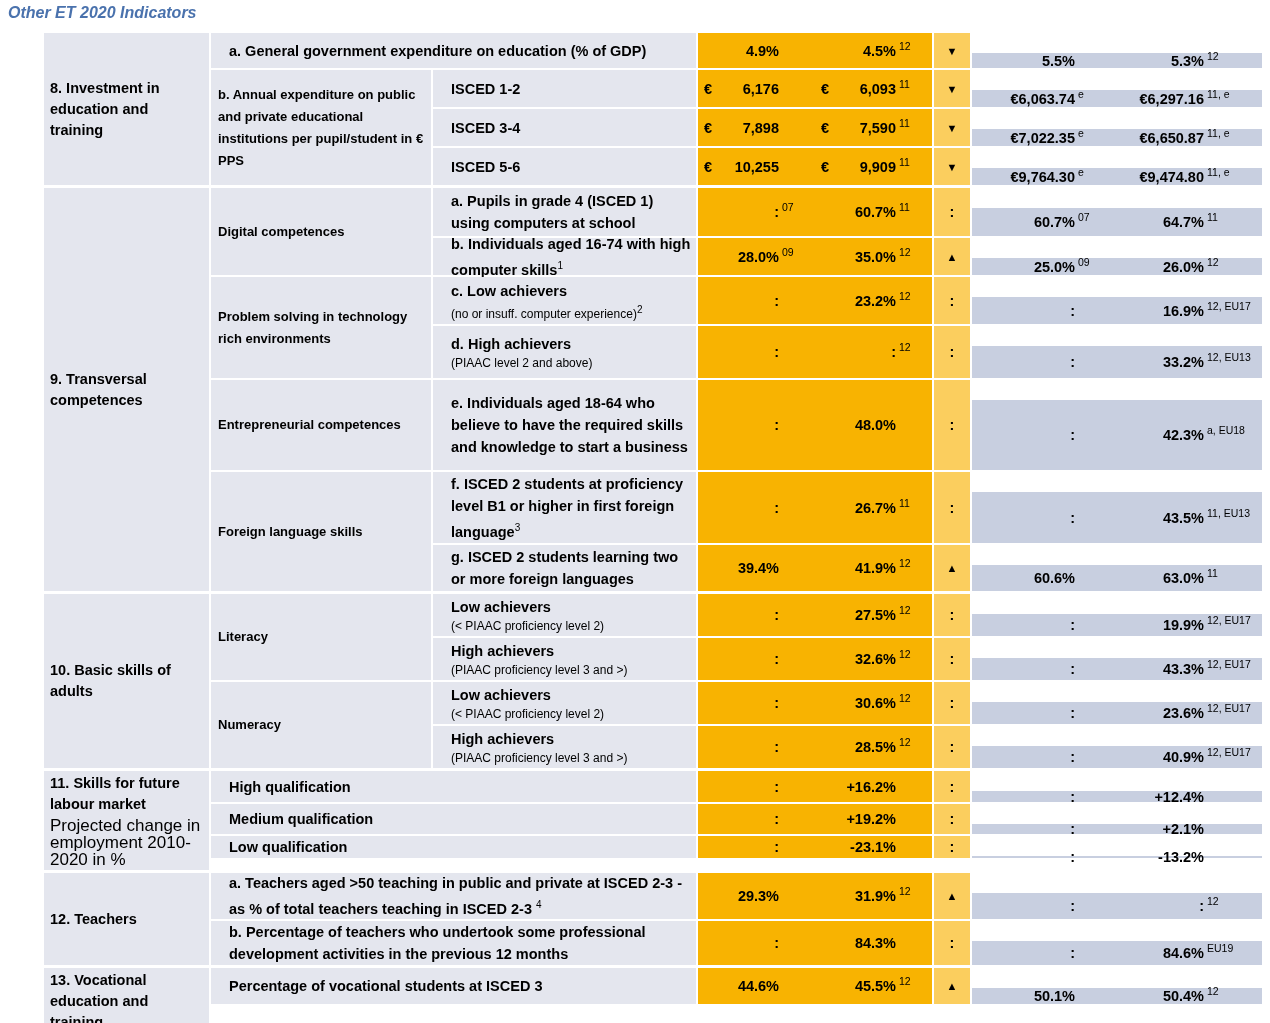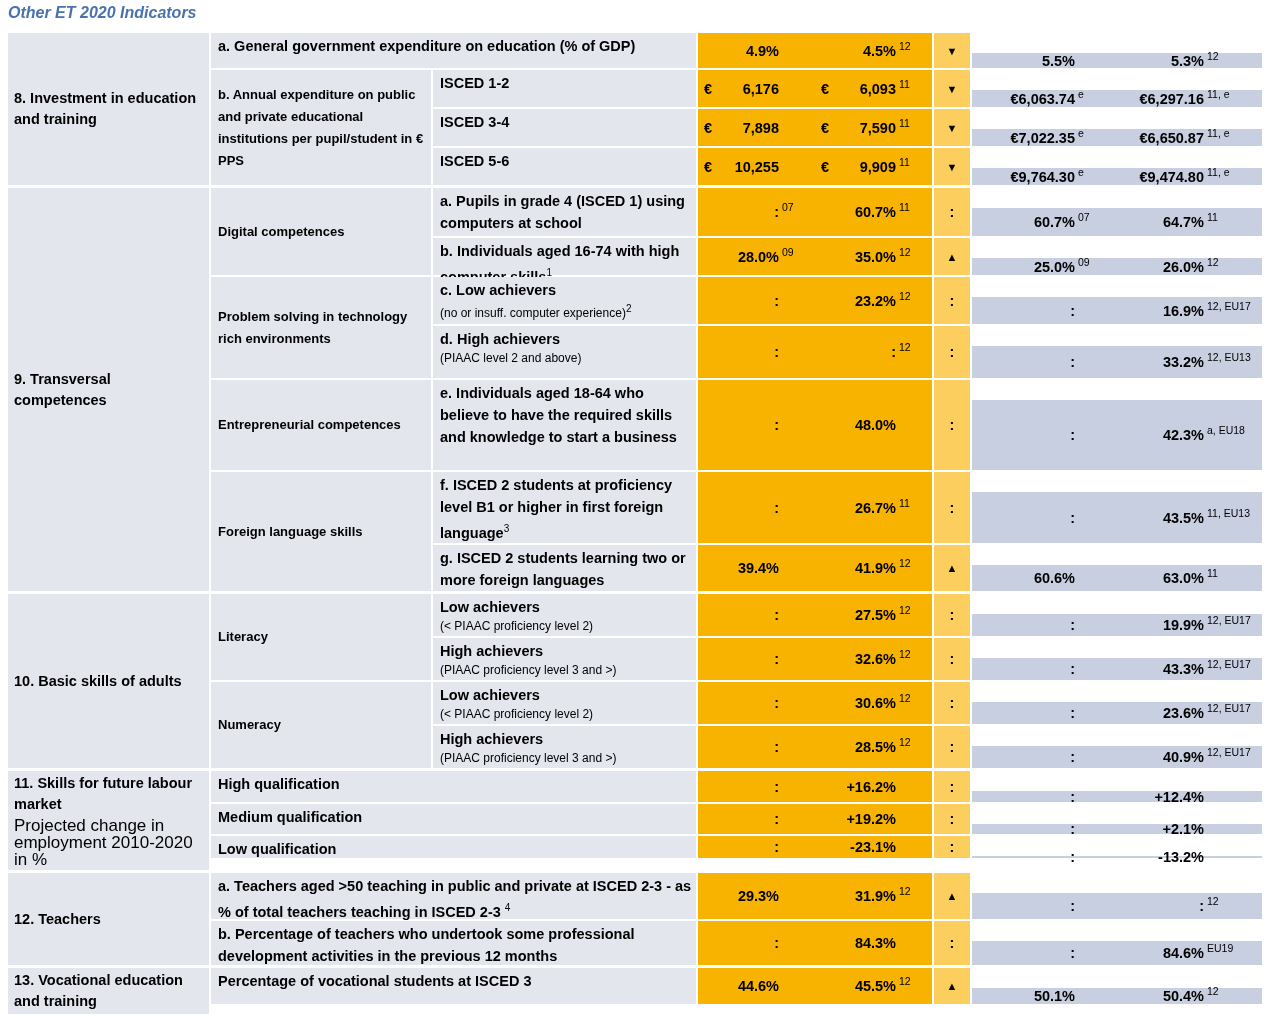--- a/index.html
+++ b/index.html
@@ -9,35 +9,35 @@
   }
   .title {
     position:absolute; left:8px; top:4px;
     font-size:16px; font-weight:bold; font-style:italic; color:var(--title,#4a72ad);
   }
   .table { position:absolute; left:8px; top:33px; width:1254px; display:flex; flex-direction:column; gap:3px; }
   .section { display:flex; gap:2px; }
   .col1 {
     width:201px; background:var(--label,#e4e6ee); box-sizing:border-box;
     display:flex; flex-direction:column; justify-content:center; padding:2px 4px 2px 6px;
-    font-weight:bold; font-size:14.5px; line-height:21px;
+    font-weight:bold; font-size:14.5px; line-height:21px;margin-left:36px;
   }
   .col1-note { font-weight:normal; font-size:17px; line-height:17px; margin-top:2px; }
   .body { flex:1; display:flex; flex-direction:column; gap:2px; }
   .group { display:flex; gap:2px; }
   .col2 {
     width:220px; background:var(--label,#e4e6ee); box-sizing:border-box;
     display:flex; flex-direction:column; justify-content:center; padding:2px 4px 2px 7px;
     font-weight:bold; font-size:13px; line-height:22px;
   }
   .grows { flex:1; display:flex; flex-direction:column; gap:2px; }
   .row { display:flex; gap:2px; }
   .col3 {
     width:263px; background:var(--label,#e4e6ee); box-sizing:border-box;
-    display:flex; flex-direction:column; padding:2px 4px 2px 7px;
+    display:flex; flex-direction:column; justify-content:center; padding:2px 4px 2px 18px;
     font-weight:bold; font-size:14.5px; line-height:22px;
   }
   .col3.span23 { width:485px; }
   .isup, .nsup { font-size:10px; font-weight:normal; }
   .note { font-weight:normal; font-size:12px; line-height:16px; }
   .vals { flex:1; display:flex; }
   .country { display:flex; width:234px; background:var(--orange,#f8b301); }
   .cell { display:flex; align-items:center; box-sizing:border-box; }
   .c1, .c2 { width:117px; }
   .cur { padding-left:6px; font-weight:bold; font-size:14.5px; }

